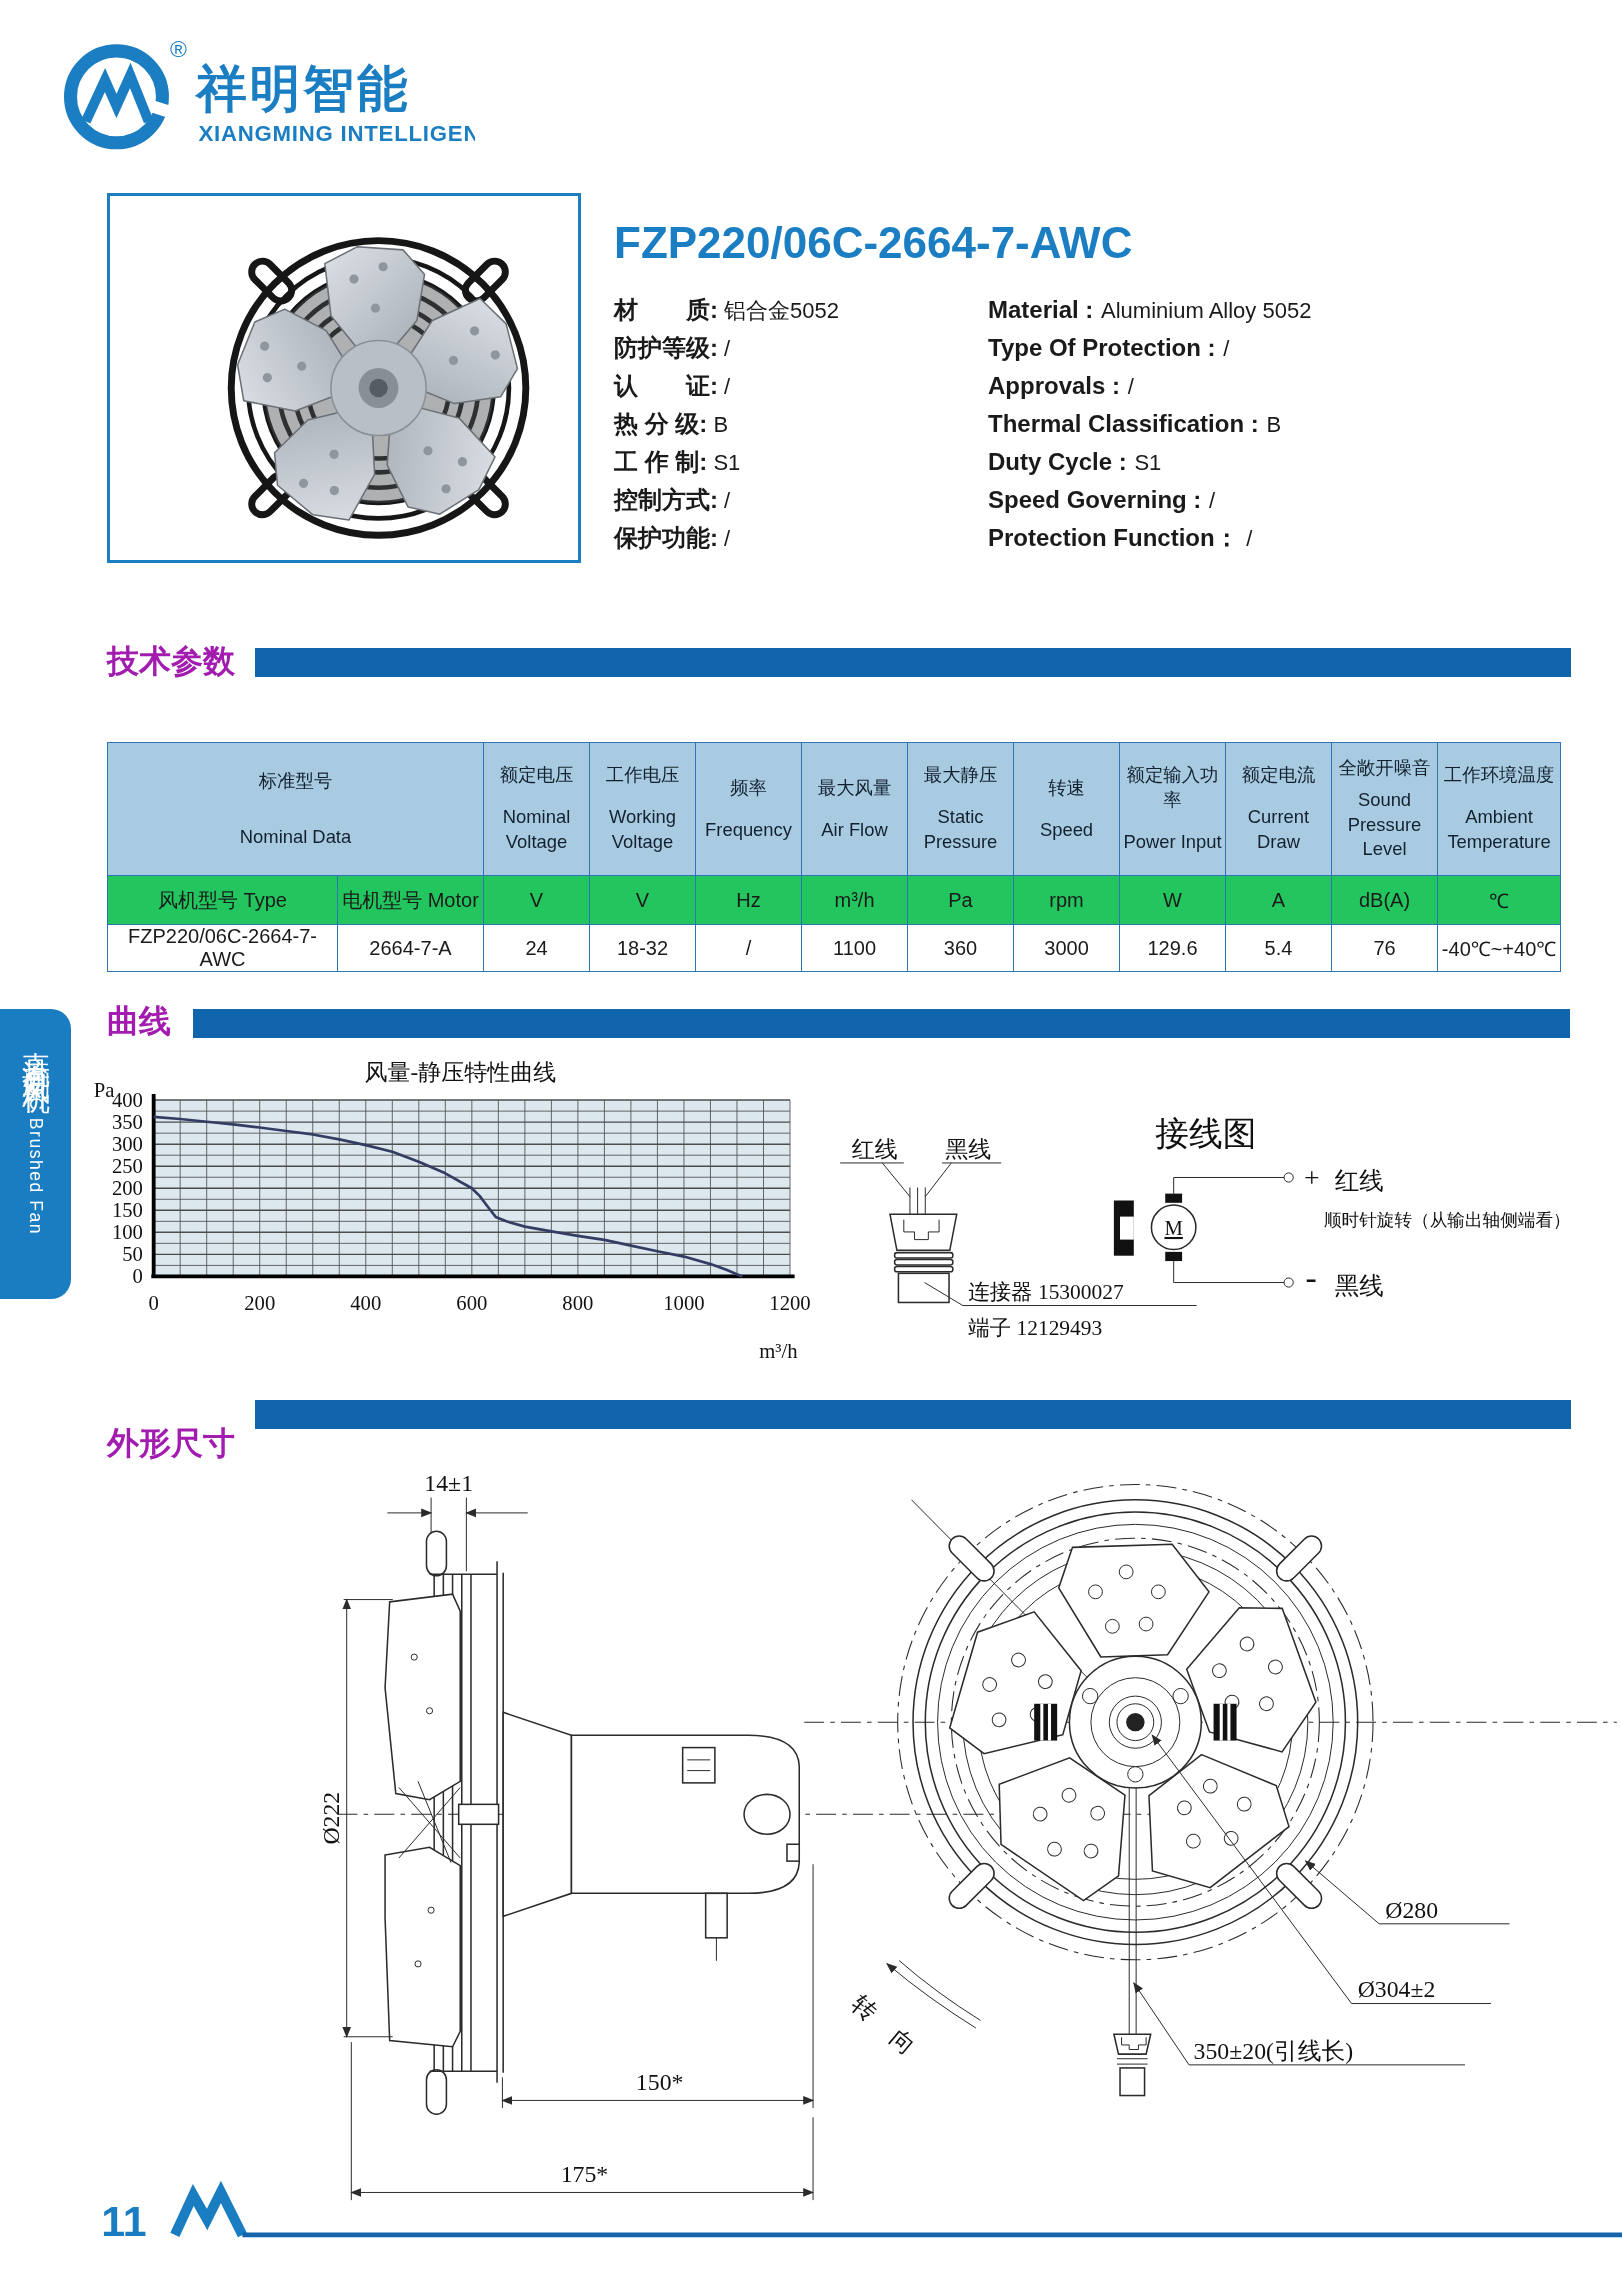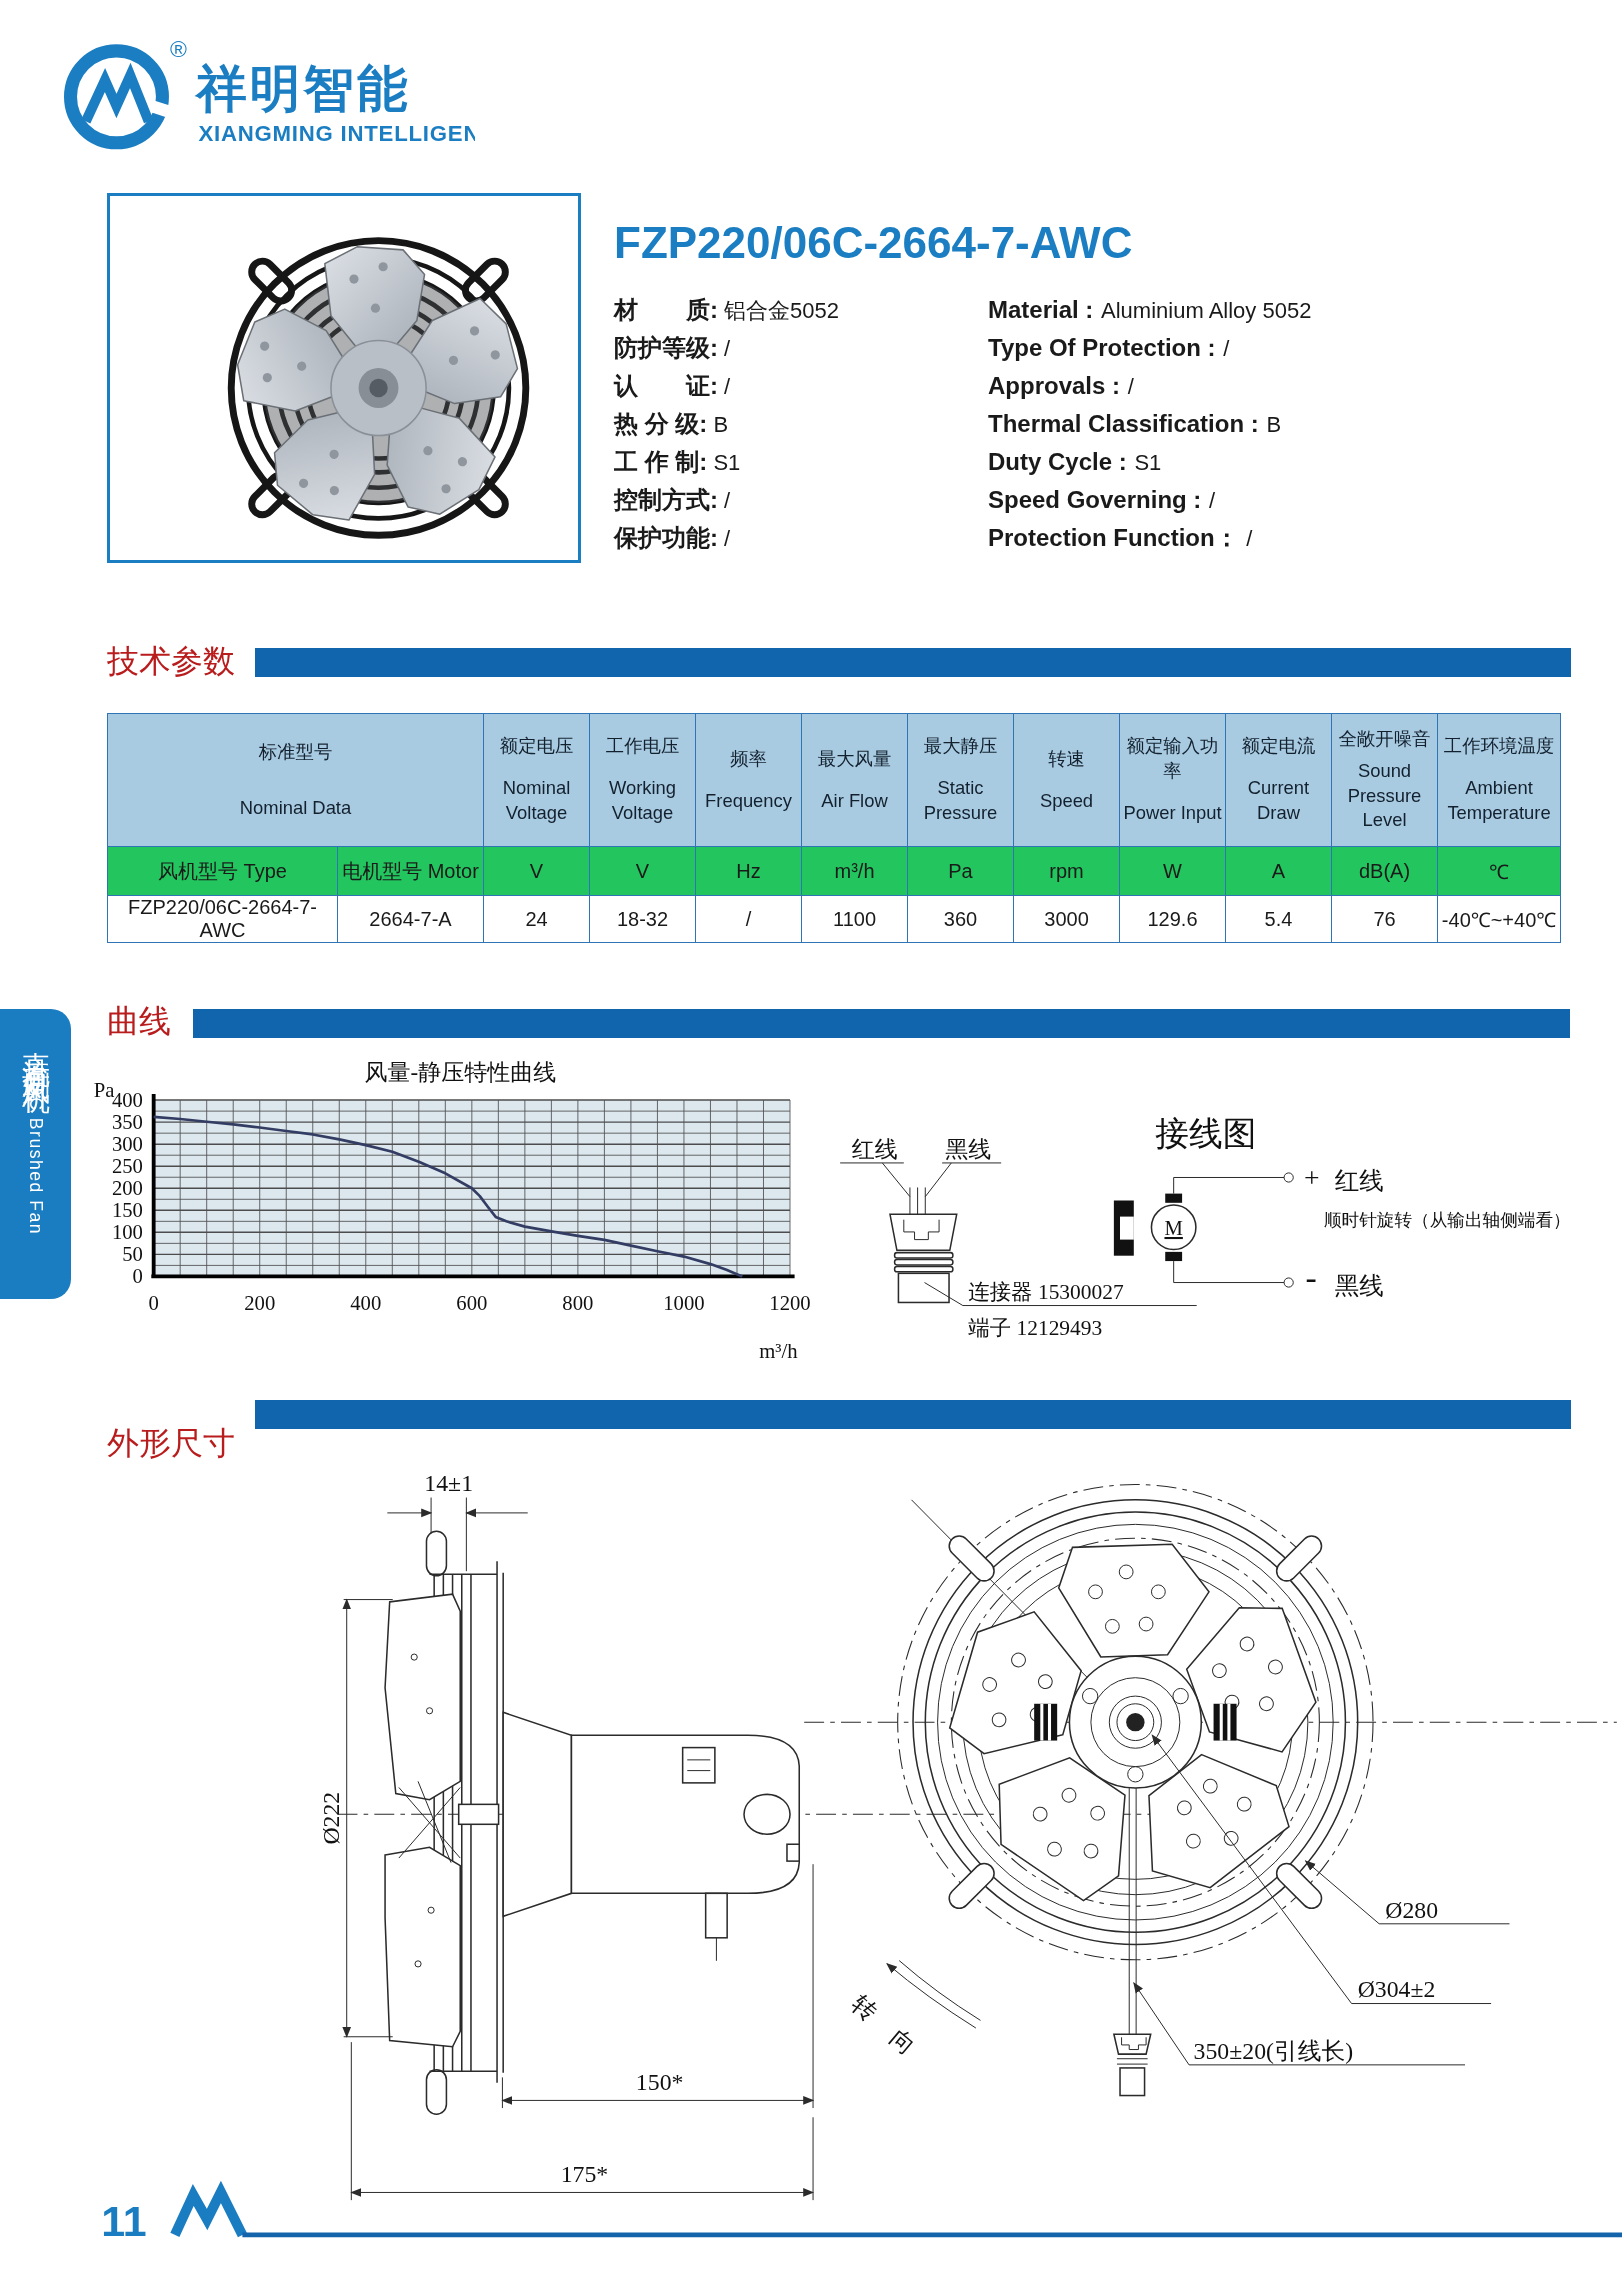--- a/index.html
+++ b/index.html
@@ -15,25 +15,25 @@
   
   .prod-title{position:absolute;left:614px;top:189px;font-size:44px;font-weight:800;color:#1b7ec2;letter-spacing:0px;}
   .specs{position:absolute;left:614px;top:291px;width:982px;}
   .spec-row{display:grid;grid-template-columns:374px auto;height:38px;align-items:center;}
   .cnl{font-weight:700;font-size:24px;white-space:pre;}
   .cnv{font-size:22px;margin-left:6.1px;}
   .enl{font-weight:700;font-size:24px;}
   .env{font-size:22px;margin-left:7.7px;}
 
   
-  .section-title{position:absolute;font-size:32px;font-weight:400;color:#b91c1c;}
+  .section-title{position:absolute;font-size:32px;font-weight:700;color:#a21caf;}
   .section-bar{position:absolute;height:29px;background:#1165ad;}
 
   
-  .ptable{position:absolute;left:107px;top:713px;width:1451px;border-collapse:collapse;table-layout:fixed;}
+  .ptable{position:absolute;left:107px;top:742px;width:1451px;border-collapse:collapse;table-layout:fixed;}
   .ptable td{border:1.5px solid #2f74b5;text-align:center;vertical-align:middle;padding:0 1.5px;}
   .ptable .h1 td{background:#a9cbe2;height:132px;font-size:18.4px;font-weight:500;color:#13212e;}
   .hc{display:flex;flex-direction:column;gap:17px;align-items:center;justify-content:center;line-height:1.35;}
   .ptable .h2 td{height:48px;font-size:20px;background:#22c55e;}
   .ptable .dr td{height:46px;font-size:20px;background:#fff;}
 
   
   #pq-svg{position:absolute;left:77px;top:1057px;}
   #pq-svg text{font-family:"Liberation Serif","DejaVu Serif",serif;fill:#111;}
   #pq-svg text.tick{font-size:27px;}

